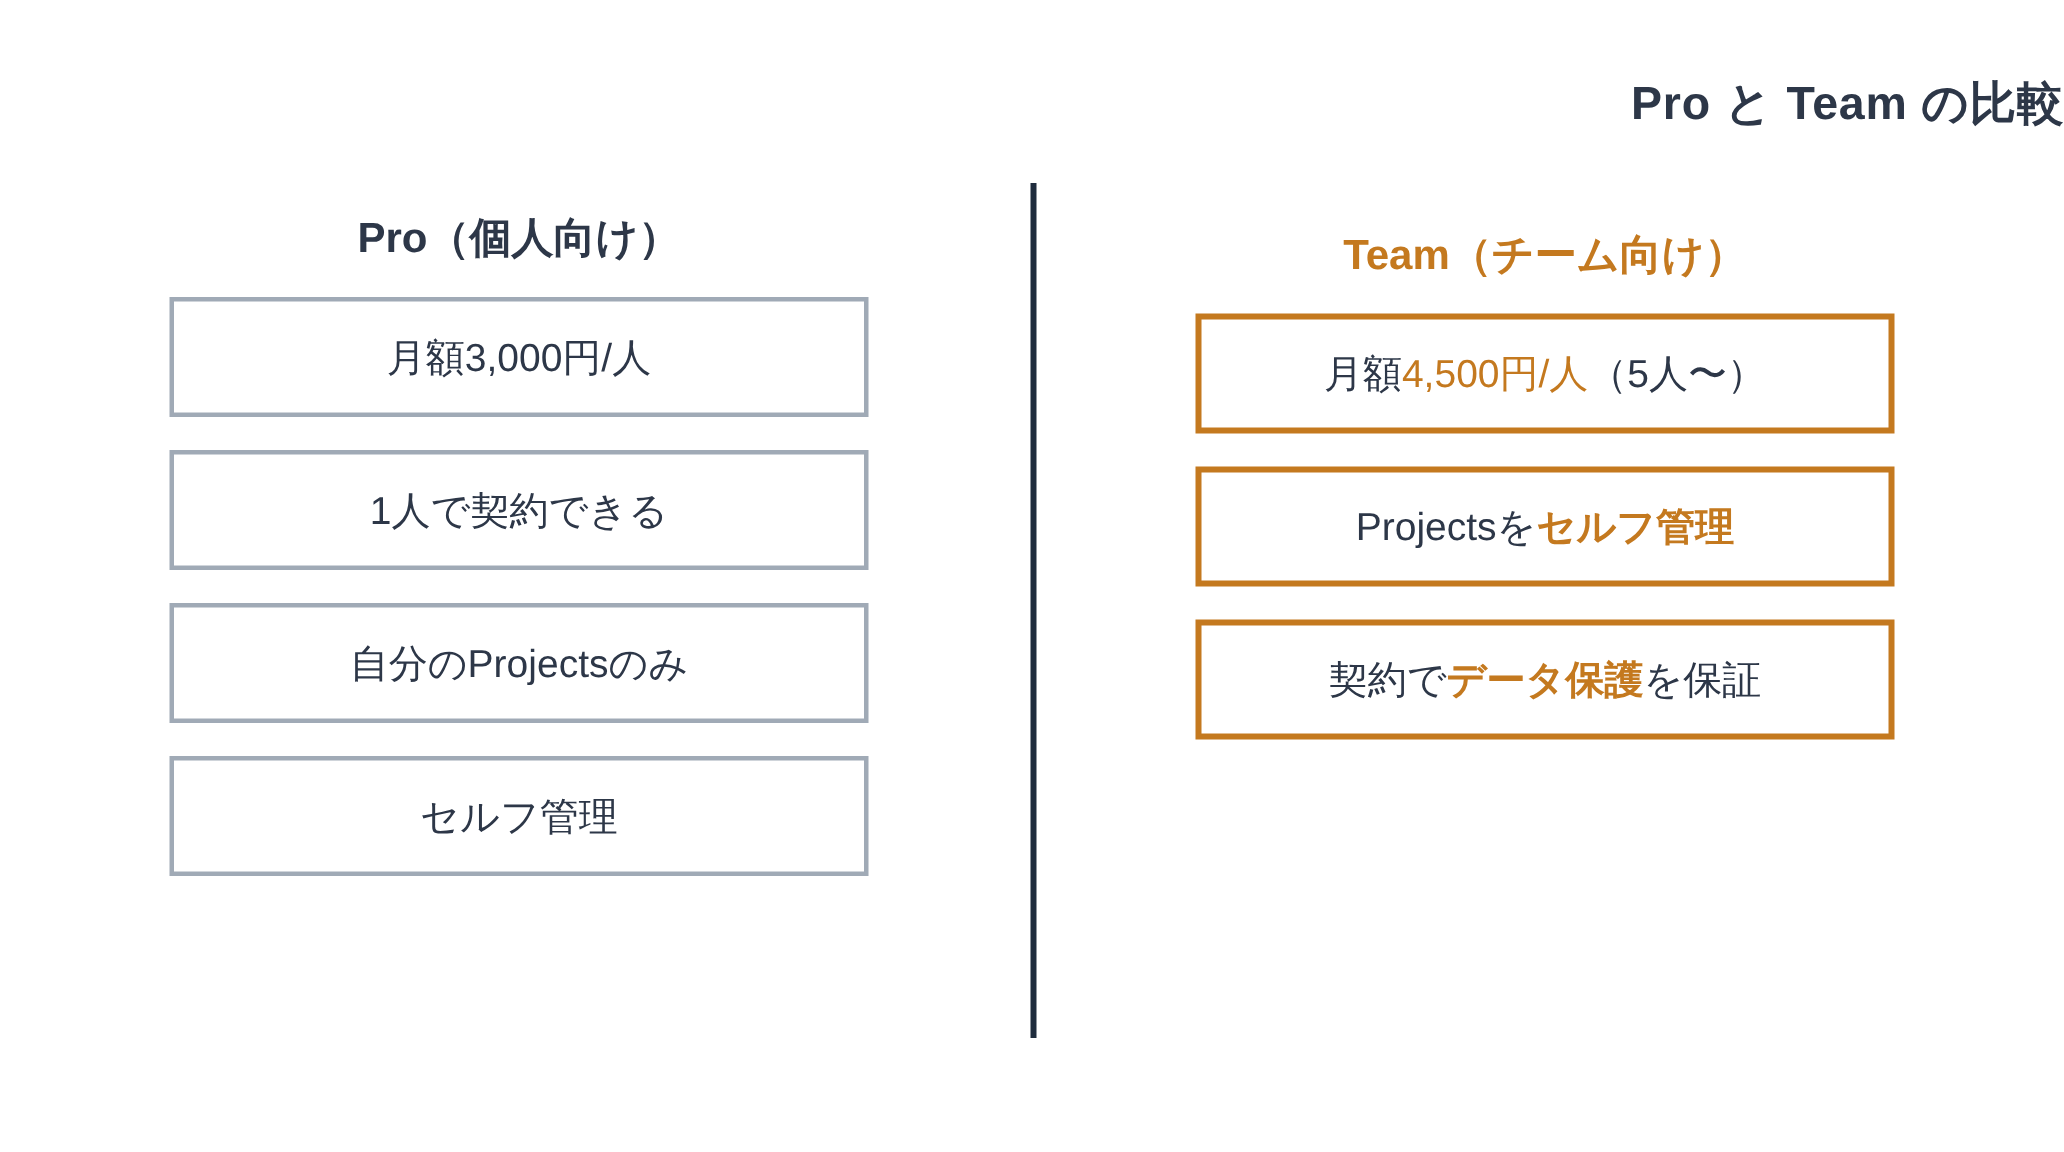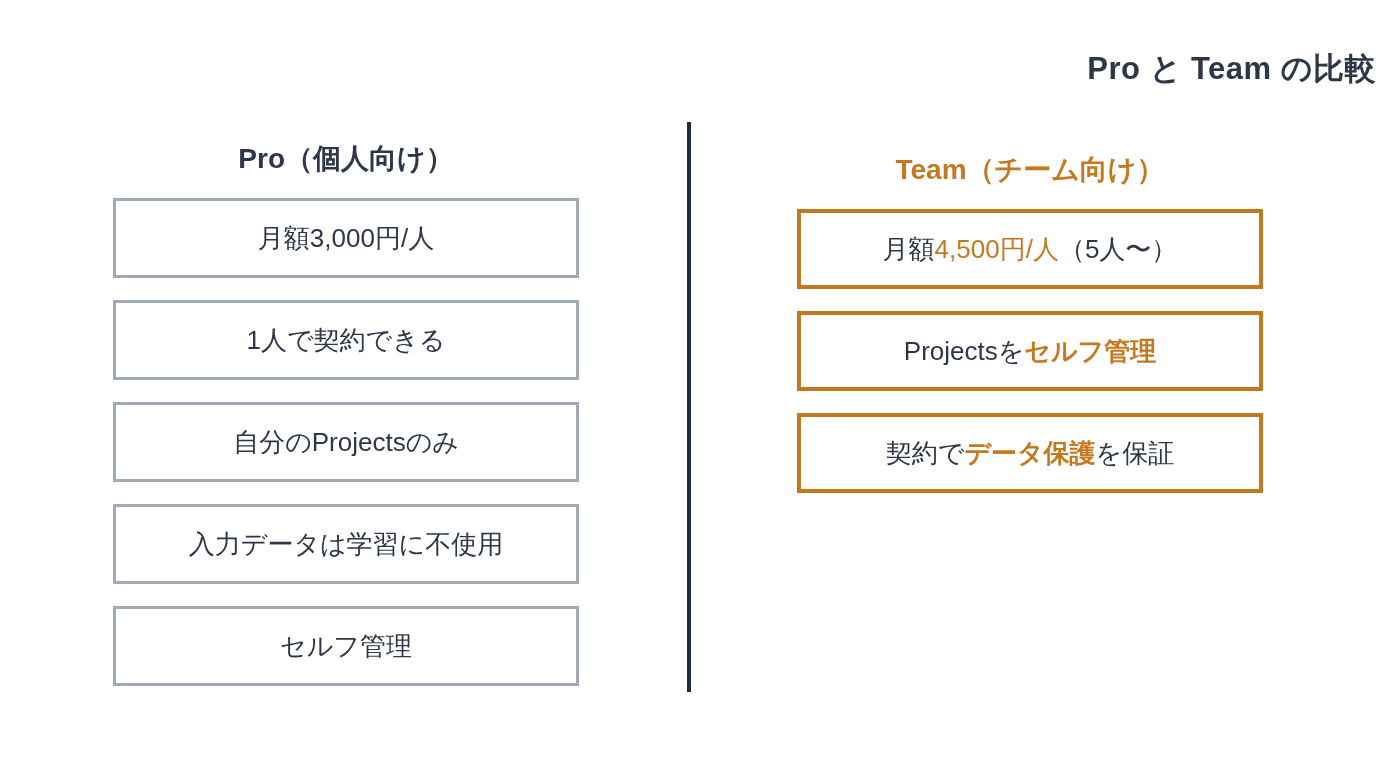--- a/index.html
+++ b/index.html
@@ -81,23 +81,20 @@
         <div class="feature-box pro-box">
           <span class="seg-normal">月額3,000円/人</span>
         </div>
         <div class="feature-box pro-box">
           <span class="seg-normal">1人で契約できる</span>
         </div>
         <div class="feature-box pro-box">
           <span class="seg-normal">自分のProjectsのみ</span>
         </div>
         <div class="feature-box pro-box">
-          <span class="seg-normal">入力データは学習に不使用</span>
-        </div>
-        <div class="feature-box pro-box">
           <span class="seg-normal">セルフ管理</span>
         </div>
       </div>
   </div>
 
   <div class="divider"></div>
 
   <div class="column column-right">
     <div class="col-header team">Team（チーム向け）</div>
     <div class="boxes" id="team-boxes">

